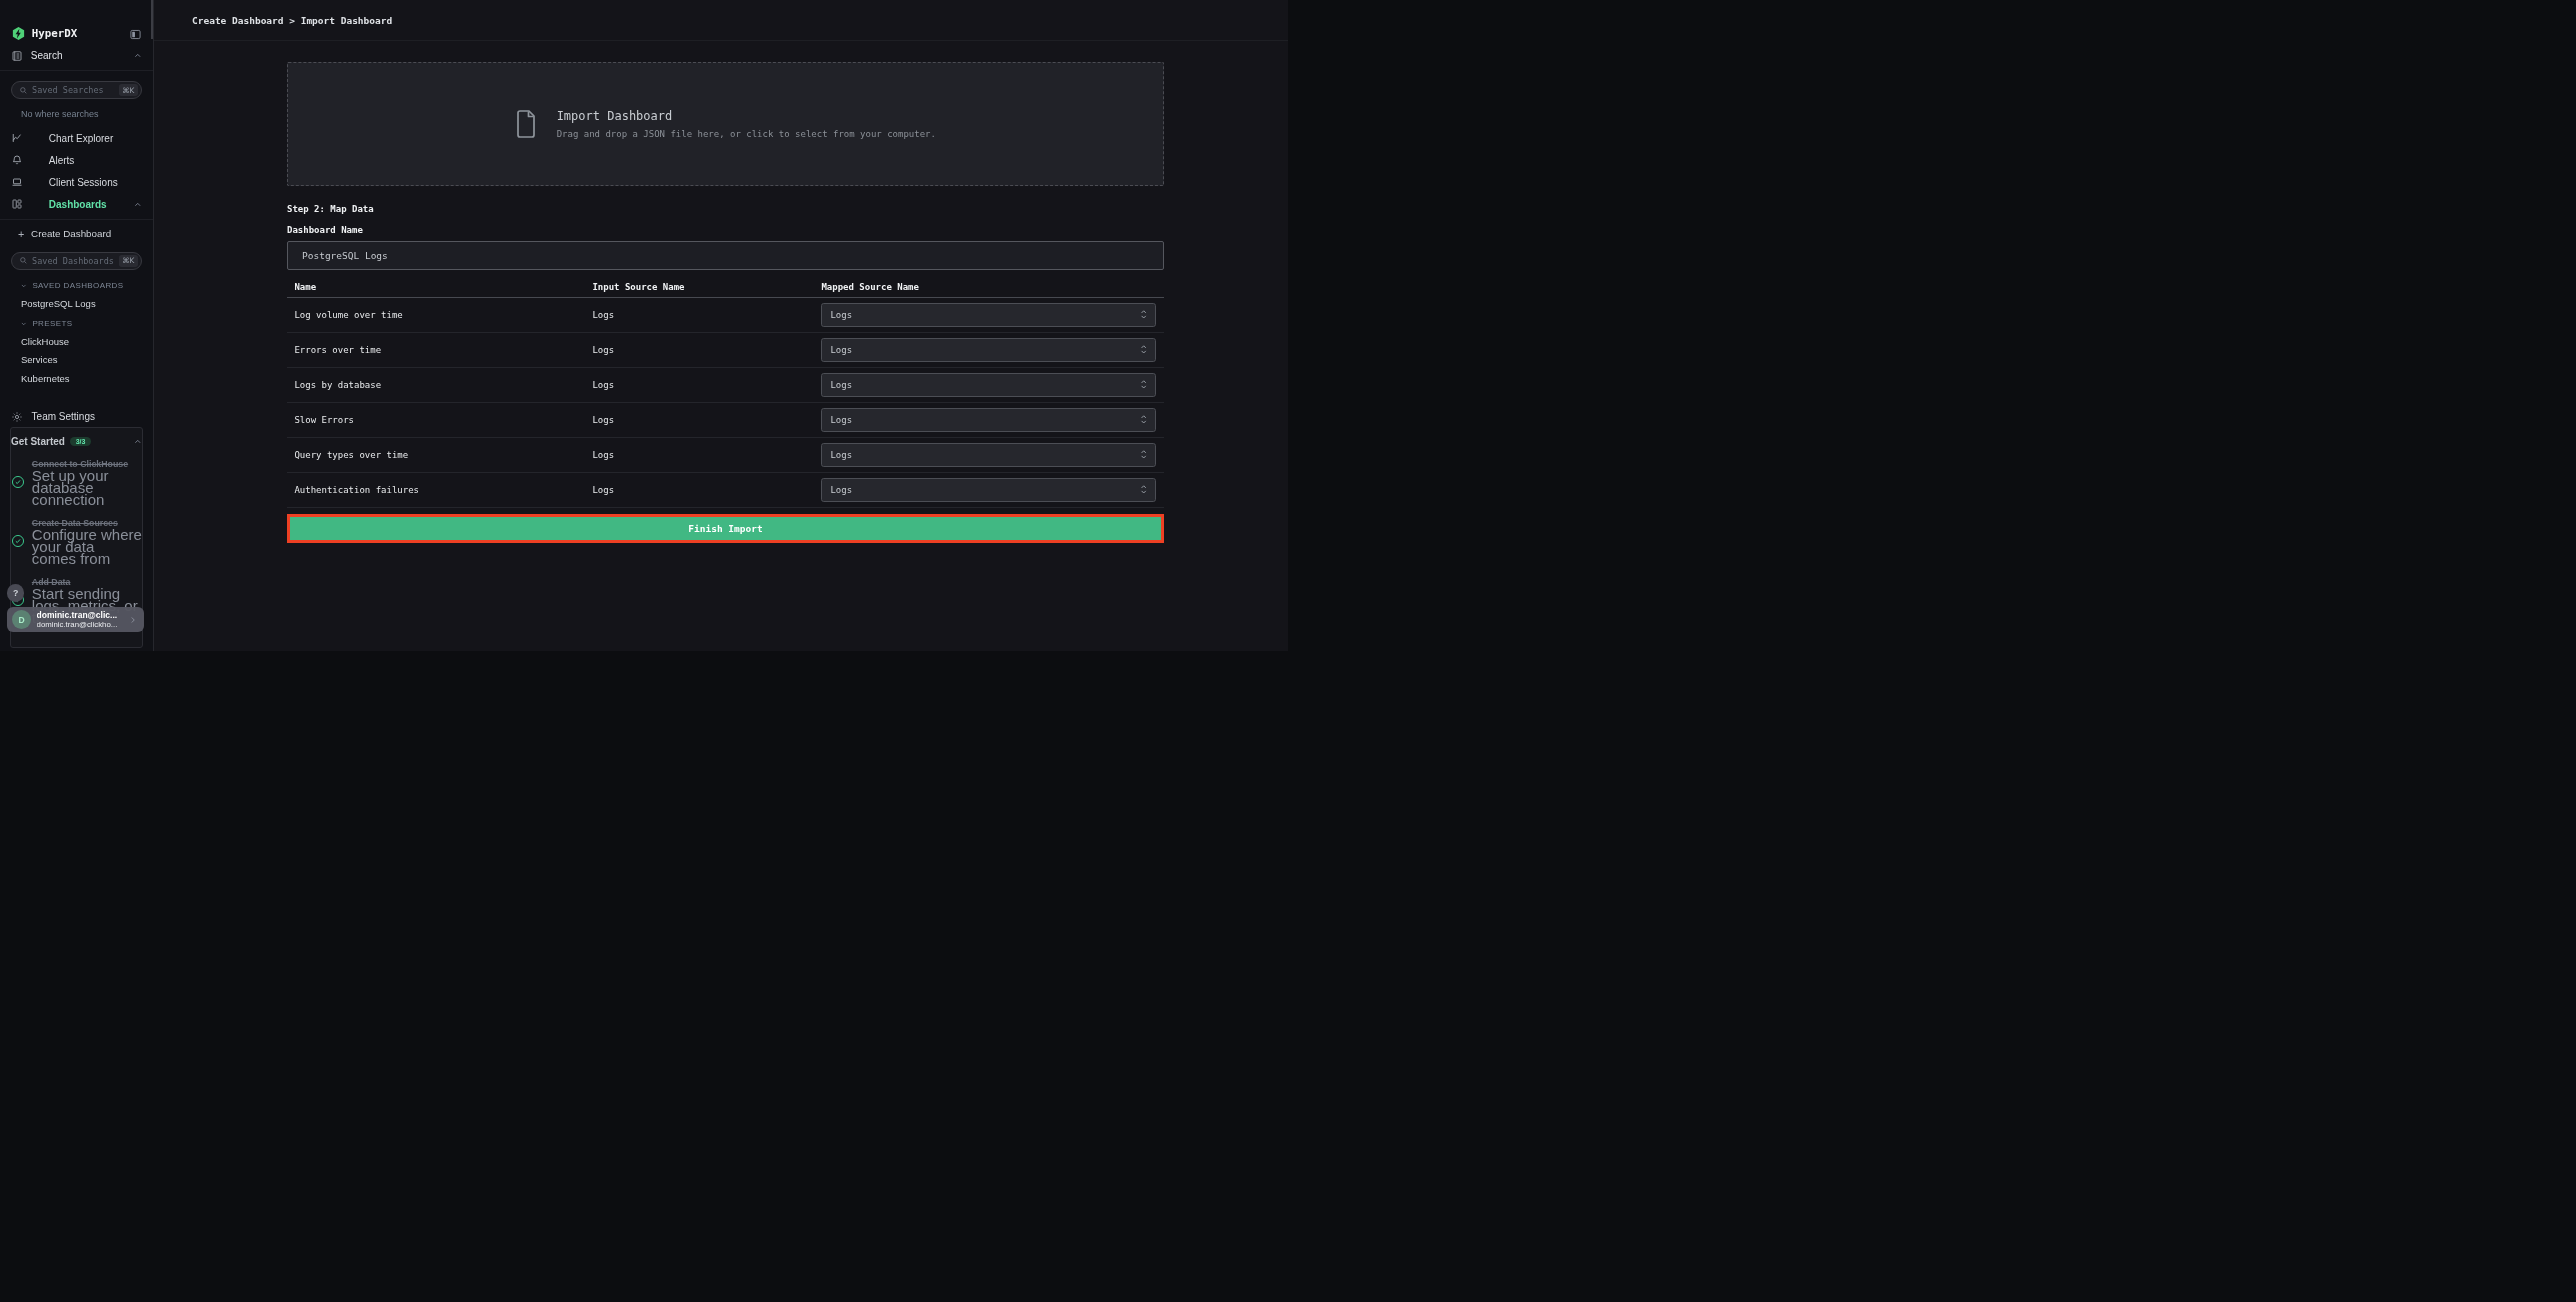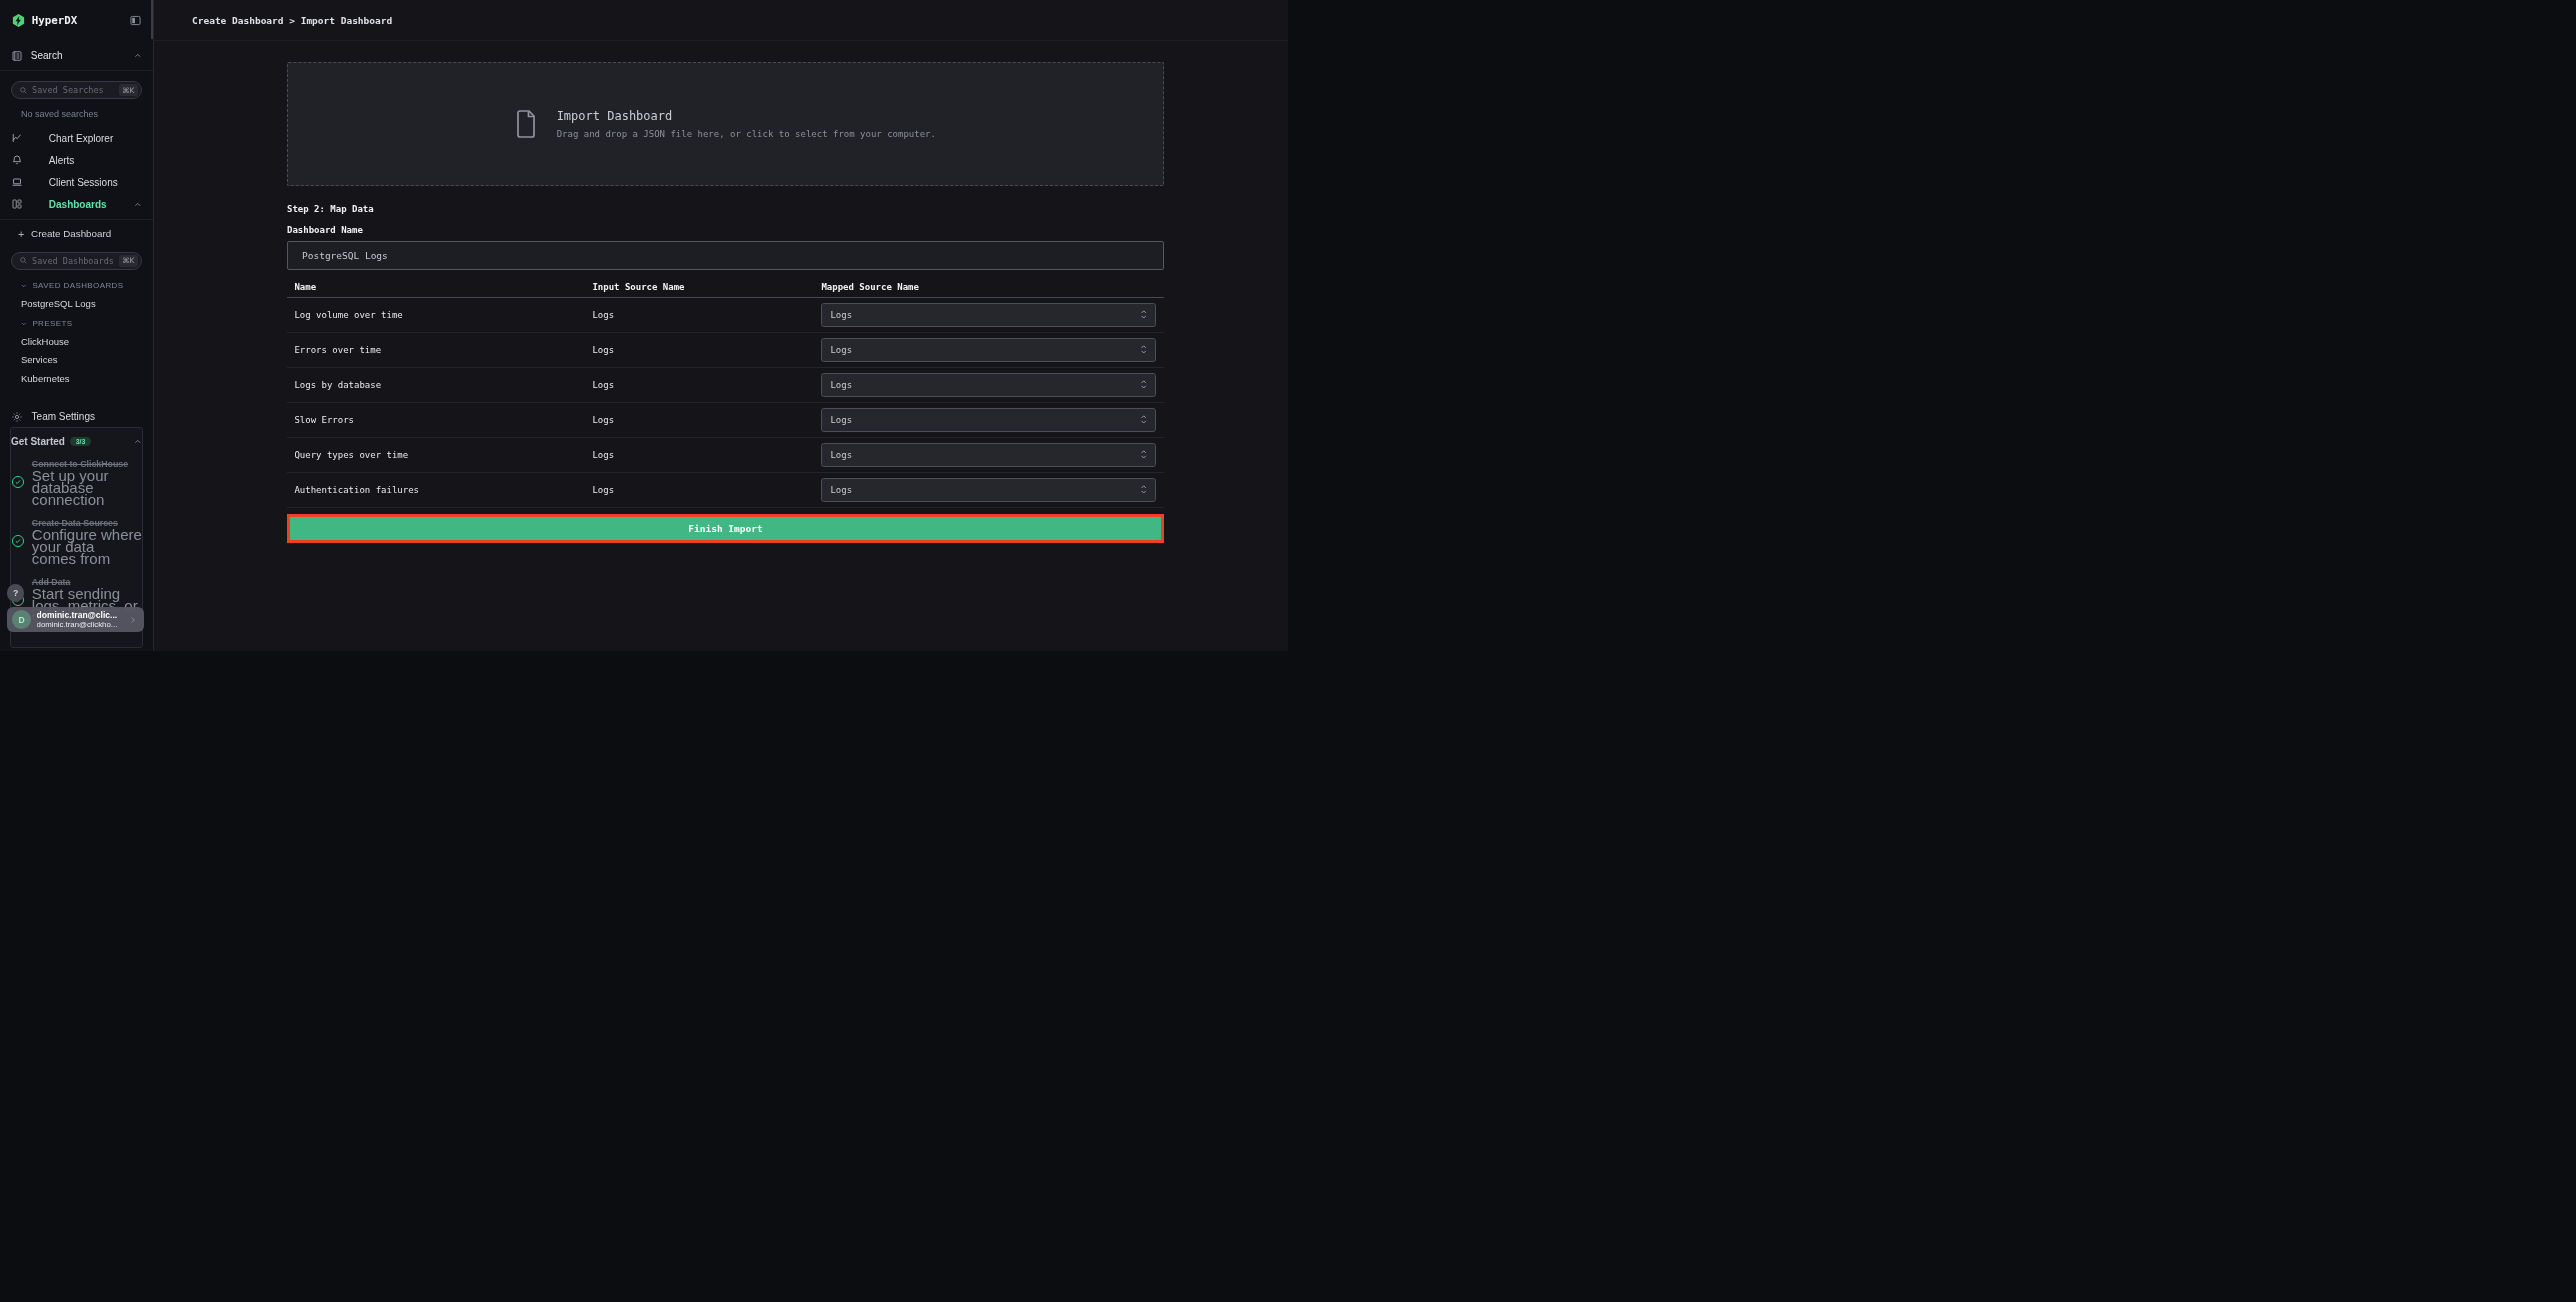--- a/index.html
+++ b/index.html
@@ -3,21 +3,21 @@
 <meta charset="utf-8">
 <style>
   * { margin:0; padding:0; box-sizing:border-box; }
   html,body { background:#0c0d10; }
   body { font-family:"Liberation Sans","DejaVu Sans",sans-serif; }
   .app { position:relative; width:1288px; height:651px; background:#141419; overflow:hidden; display:flex; }
 
   
   .sidebar { position:relative; width:154px; height:651px; background:#101116; border-right:0.7px solid #26272d; flex:0 0 auto; }
   .side-scrollthumb { position:absolute; right:0; top:0; width:2px; height:39px; background:#3c3d44; }
-  .logo-row { height:41px; display:flex; align-items:center; padding:0 10.8px;gap:8px; }
+  .logo-row { height:41px; display:flex; align-items:flex-end; padding:0 10.8px;gap:8px; }
   .logo { display:flex; align-items:center; gap:6px; }
   .logo-text { font-family:"DejaVu Sans Mono",monospace; font-weight:bold; font-size:10.8px; color:#f2f3f5; }
   .collapse-btn { margin-left:auto; color:#8d93a0; display:flex; cursor:pointer; }
   .sec-head { height:30px; display:flex; align-items:center; gap:8px; padding:0 10.8px; border-bottom:0.7px solid #1e1f25; color:#aeb4bd; }
   .sec-head .lbl { font-size:10px; color:#e3e5e9; }
   .sec-head .chev { margin-left:auto; color:#8d95a5; display:flex; }
   .pill-search { margin:10px 10.8px 0; height:18px; border:0.7px solid #383940; background:#1b1c22; border-radius:9.5px; display:flex; align-items:center; padding:0 3.4px 0 6.8px; gap:4.7px; }
   .pill-search svg { flex:0 0 auto; color:#6f7580; }
   .pill-search input { flex:1; min-width:0; background:transparent; border:none; outline:none; color:#aab0b9; font-family:"DejaVu Sans Mono",monospace; font-size:8.5px; }
   .pill-search input::placeholder { color:#646b76; }
@@ -128,21 +128,21 @@
       <span>
         <svg width="8.8" height="8.8" viewBox="0 0 24 24" fill="none" stroke="currentColor" stroke-width="2">
             <circle cx="10.5" cy="10.5" r="6"></circle>
             <path d="M15.5 15.5L20 20"></path>
           </svg>
       </span>
       <input placeholder="Saved Searches" style="">
       <span class="kbd">⌘K</span>
     </div>
 
-    <div class="empty-note">No saved searches</div>
+    <div class="empty-note">No where searches</div>
 
     <div class="nav">
       <div class="nav-item">
         <span>
           <svg width="12" height="12" viewBox="0 0 24 24" fill="none" stroke="currentColor" stroke-width="1.6">
               <path d="M4.5 4v16"></path>
               <path d="M4.5 16.5l4.5-6 3.5 2.8 6.5-8"></path>
             </svg>
         </span>
         <span class="nlbl">Chart Explorer</span>

